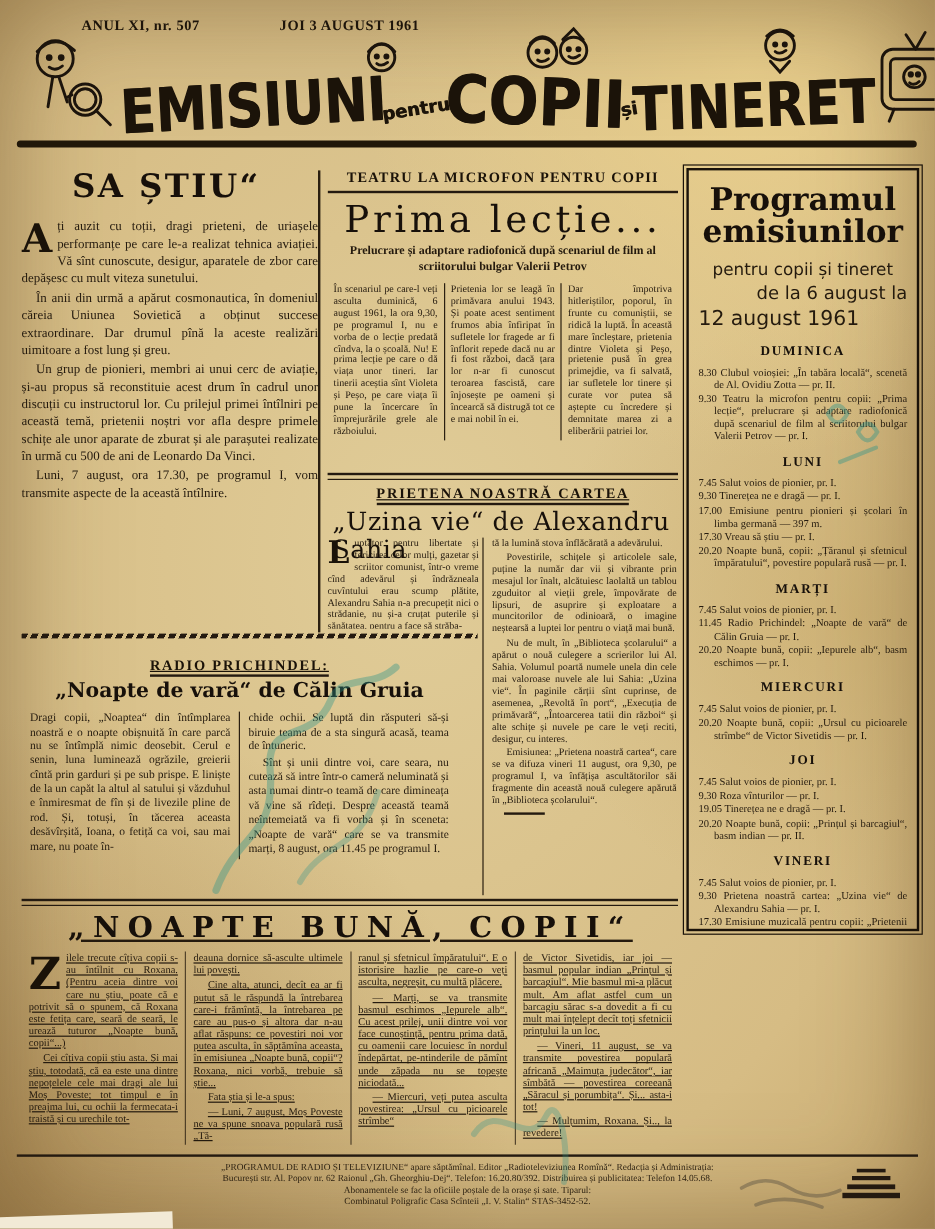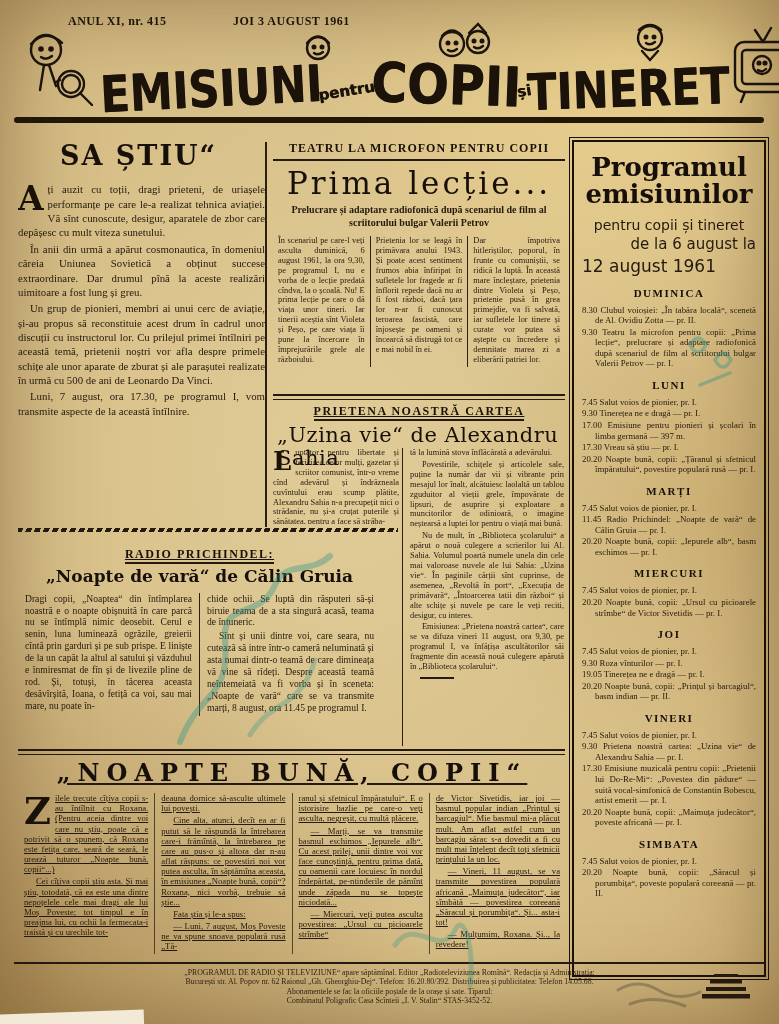--- a/index.html
+++ b/index.html
@@ -65,40 +65,40 @@
   .cols2 .c + .c { border-left:1px solid #2a1f10; }
 
   #noapte { width:548px;text-decoration:underline; }
   #noapte .title { font:bold 24px/1 "DejaVu Serif",serif; letter-spacing:7px; text-align:center; margin:6px 0 8px; color:#17100a; }
   .cols4 { display:flex; }
   .cols4 .c { flex:1 1 0; padding:0 6px; font-size:8.7px; line-height:1.17; }
   .cols4 .c + .c { border-left:1px solid rgba(42,31,16,.75); }
   #noapte .dropcap { font-size:37px; }
 
   
-  #sidebar { width:194px; height:837px; border:2px solid #1a1209; outline:1px solid #1a1209; outline-offset:2px; padding:12px 8px 6px; box-sizing:border-box; overflow:hidden; }
+  #sidebar { width:194px; height:636px; border:2px solid #1a1209; outline:1px solid #1a1209; outline-offset:2px; padding:12px 8px 6px; box-sizing:border-box; overflow:hidden; }
   #sidebar .ptitle { font:bold 26px/1.04 "DejaVu Serif",serif; text-align:center; color:#17100a; }
   #sidebar .psub1 { font:400 14px/1.3 "DejaVu Sans",sans-serif; text-align:center; margin-top:8px; }
   #sidebar .psub2 { font:400 15px/1.35 "DejaVu Sans",sans-serif; text-align:right; }
   #sidebar .psub3 { font:400 17px/1.3 "DejaVu Sans",sans-serif; text-align:left; }
   .day-name { font:bold 11px/1 "Liberation Serif",serif; letter-spacing:1.5px; text-align:center; margin:11px 0 6px; color:#17100a; }
   .prog-item { font-size:8.8px; line-height:1.2; padding-left:13px; text-indent:-13px; text-align:justify; margin-bottom:1px; }
 
   
   #footer { width:751px; border-top:2px solid #241a10; padding-top:4px; font-size:7.8px; line-height:1.2; text-align:center; color:#2a1f10; }
 
   .tear { background:#f2ead6; }
   .overlay { pointer-events:none; }
 </style>
 </head>
 <body>
 
 <div class="page">
 
-  <div class="abs top-meta" style="left:68px; top:15px;">ANUL XI, nr. 415</div>
+  <div class="abs top-meta" style="left:68px; top:15px;">ANUL XI, nr. 507</div>
   <div class="abs top-meta" style="left:233px; top:15px;">JOI 3 AUGUST 1961</div>
 
   <div id="masthead" class="abs" style="left:16px; top:26px; width:748px; height:88px;">
     <span class="doodle">
       <svg width="84" height="86" viewBox="0 0 84 86">
         <circle cx="30" cy="26" r="15"></circle>
         <path d="M15 20 Q30 4 46 19"></path>
         <circle cx="25" cy="25" r="1.6" fill="#1c140c"></circle>
           <circle cx="35" cy="25" r="1.6" fill="#1c140c"></circle>
         <path d="M25 33 Q30 37 36 32"></path>

